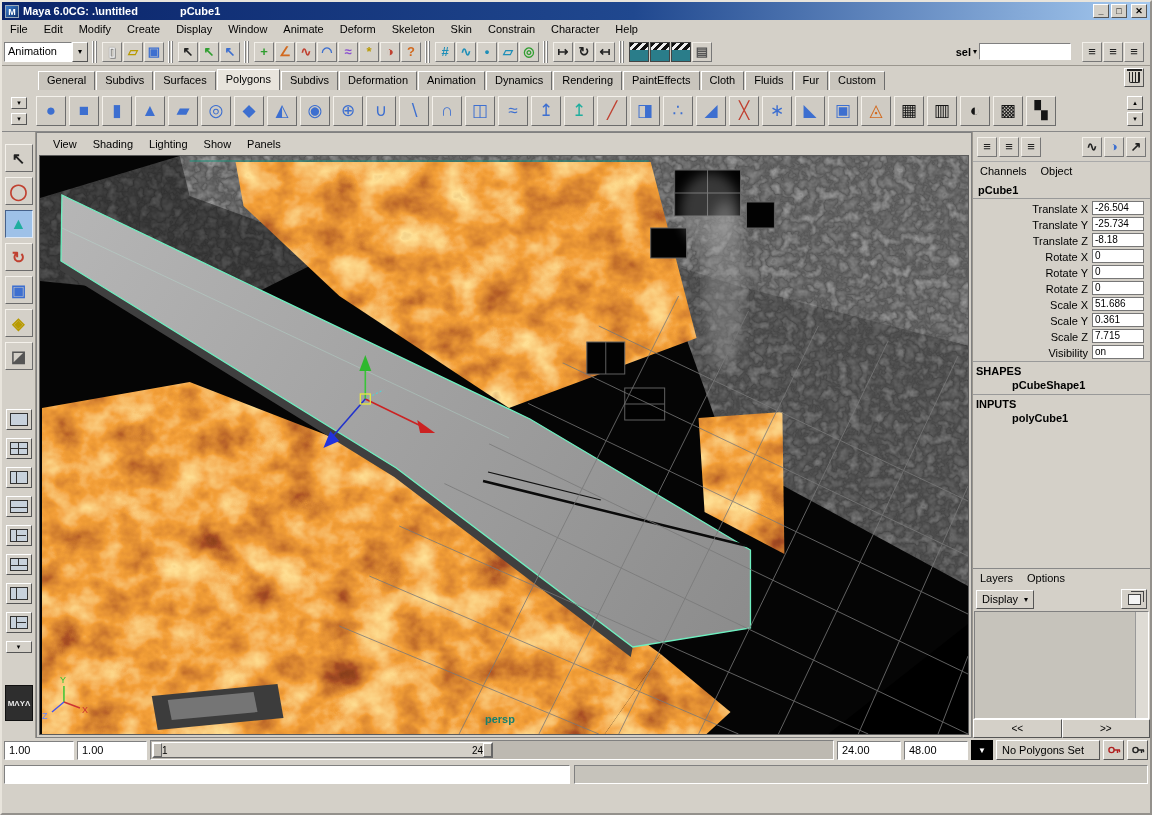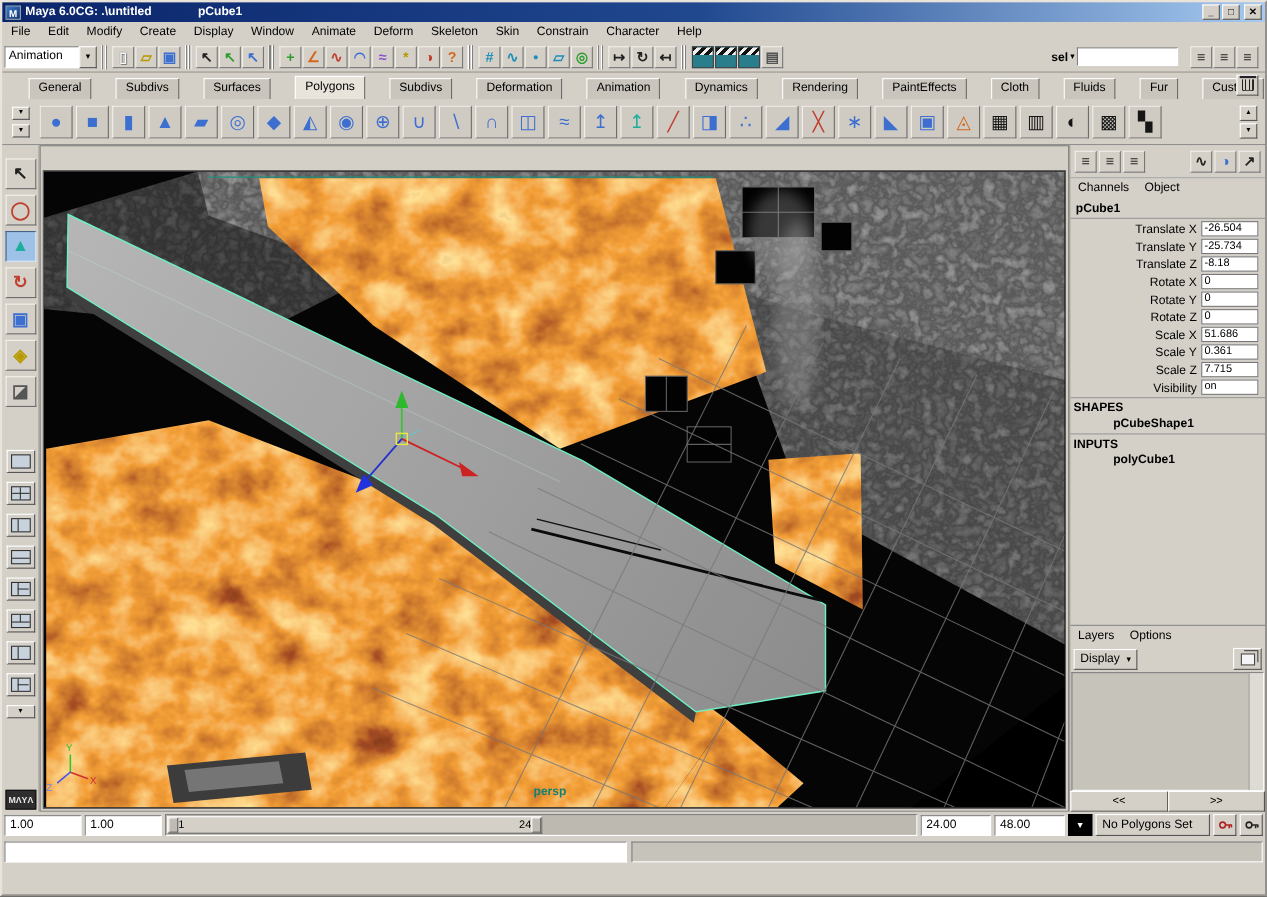--- a/index.html
+++ b/index.html
@@ -41,21 +41,21 @@
   .st-item.clap { background-color:#2a7d8a;
     background-image:repeating-linear-gradient(135deg,#111 0 3px,#eee 3px 6px);
     background-size:100% 7px; background-repeat:no-repeat; border:1px solid #444; }
   .sel-group { margin-left:auto; display:flex; align-items:center; gap:2px; }
   .sel-label { font-weight:bold; }
   .sel-arrow { font-size:8px; }
   .sel-input { width:92px; height:17px; background:#fff; border:1px solid; border-color:#808080 #fff #fff #808080; font:11px "Liberation Sans",sans-serif; padding:0 3px; }
   .right-toggles { margin:0 4px 0 10px; }
 
   
-  .shelftabs { position:absolute; left:0; top:64px; right:0; height:24px; display:flex; align-items:flex-end; padding-left:24px;justify-content:space-between; }
+  .shelftabs { position:absolute; left:0; top:64px; right:0; height:24px; display:flex; align-items:flex-end; padding-left:36px; }
   .tab { height:19px; line-height:17px; padding:0 8px; margin-right:1px; background:#c9c5bd;
     border:1px solid; border-color:#fff #6c6c6c #6c6c6c #fff; border-bottom:none; }
   .tab.active { background:#e8e4dc; height:21px; line-height:19px;margin-top:15px; }
   .shelf-trash { position:absolute; right:6px; bottom:3px; width:20px; height:19px; display:flex; align-items:center; justify-content:center;
     background:#d4d0c8; border:1px solid; border-color:#fff #555 #555 #fff; }
   .trash { position:relative; width:11px; height:11px; border:1px solid #222; border-top:none; border-radius:0 0 2px 2px;
     background:linear-gradient(90deg,transparent 2px,#222 2px 3px,transparent 3px 5px,#222 5px 6px,transparent 6px 8px,#222 8px 9px,transparent 9px); }
   .trash::before { content:""; position:absolute; top:-3px; left:-3px; right:-3px; height:2px; background:#222; }
 
   
@@ -78,21 +78,21 @@
   .tool.active { background:#9ec1e8; border-color:#46618a #dfeaf8 #dfeaf8 #46618a; }
   .layouts { margin-top:34px; display:flex; flex-direction:column; gap:8px; align-items:center; }
   .laybtn { width:26px; height:21px; display:flex; align-items:center; justify-content:center; background:#d4d0c8; border:1px solid; border-color:#fff #555 #555 #fff; }
   .lay { display:block; width:18px; height:13px; background-color:#c8d2dc; border:1px solid #333; background-repeat:no-repeat; }
   .lay-four { background-image:linear-gradient(#333,#333),linear-gradient(#333,#333); background-size:100% 1px,1px 100%; background-position:0 50%,50% 0; }
   .lay-2v  { background-image:linear-gradient(#333,#333); background-size:1px 100%; background-position:35% 0; }
   .lay-2h  { background-image:linear-gradient(#333,#333); background-size:100% 1px; background-position:0 60%; }
   .lay-3a  { background-image:linear-gradient(#333,#333),linear-gradient(#333,#333); background-size:1px 100%,65% 1px; background-position:35% 0,100% 50%; }
   .lay-3b  { background-image:linear-gradient(#333,#333),linear-gradient(#333,#333); background-size:100% 1px,1px 60%; background-position:0 60%,50% 0; }
   .lay-more { width:26px; height:12px; font-size:7px; line-height:10px; text-align:center; background:#d4d0c8; border:1px solid; border-color:#fff #555 #555 #fff; margin-top:8px; }
-  .maya-logo { position:absolute; left:3px; bottom:2px; width:28px; height:18px; background:#2e2e2e; color:#e8e8e8;
+  .maya-logo { position:absolute; left:3px; bottom:17px; width:28px; height:36px; background:#2e2e2e; color:#e8e8e8;
     font-size:8px; font-weight:bold; display:flex; align-items:center; justify-content:center; border:1px solid #111; letter-spacing:0; }
 
   
   .viewport { position:absolute; left:34px; top:130px; right:178px; bottom:75px; background:#d4d0c8; border:1px solid #808080; }
   .vp-menu { height:20px; display:flex; align-items:center; gap:4px; padding:2px 0 0 10px; }
   .vp-menu .menu-item { padding:0 6px; }
   .scene { position:absolute; left:2px; right:2px; top:22px; bottom:2px; background:#000; border:1px solid #5c5c5c; overflow:hidden; }
   .scene svg { display:block; width:100%; height:100%; }
 
   
@@ -409,20 +409,27 @@
         </button>
         <button class="laybtn">
           <span class="lay lay-3a"></span>
         </button>
     </div>
     <button class="lay-more">▾</button>
     <div class="maya-logo">MΛYΛ</div>
   </div>
 
   <div class="viewport">
+    <div class="vp-menu">
+      <span class="menu-item">View</span>
+        <span class="menu-item">Shading</span>
+        <span class="menu-item">Lighting</span>
+        <span class="menu-item">Show</span>
+        <span class="menu-item">Panels</span>
+    </div>
     <div class="scene">
       <svg viewBox="0 0 930 578" preserveAspectRatio="none">
         <defs>
           <filter id="f-lava" x="-5%" y="-5%" width="110%" height="110%">
             <feTurbulence type="fractalNoise" baseFrequency="0.025 0.03" numOctaves="4" seed="7"></feTurbulence>
             <feColorMatrix type="saturate" values="0"></feColorMatrix>
             <feComponentTransfer>
               <feFuncR type="table" tableValues="0 0.4 0.9 1 0.45"></feFuncR>
               <feFuncG type="table" tableValues="0 0.08 0.35 0.75 0.12"></feFuncG>
               <feFuncB type="table" tableValues="0 0.02 0.04 0.3 0.03"></feFuncB>

